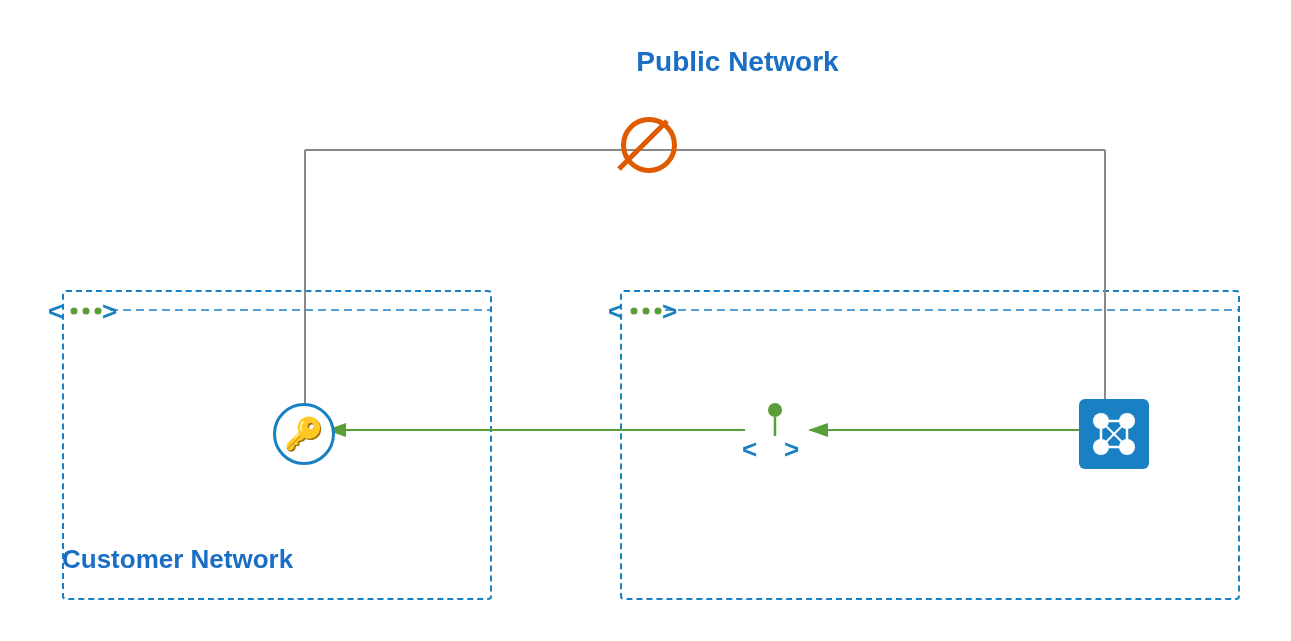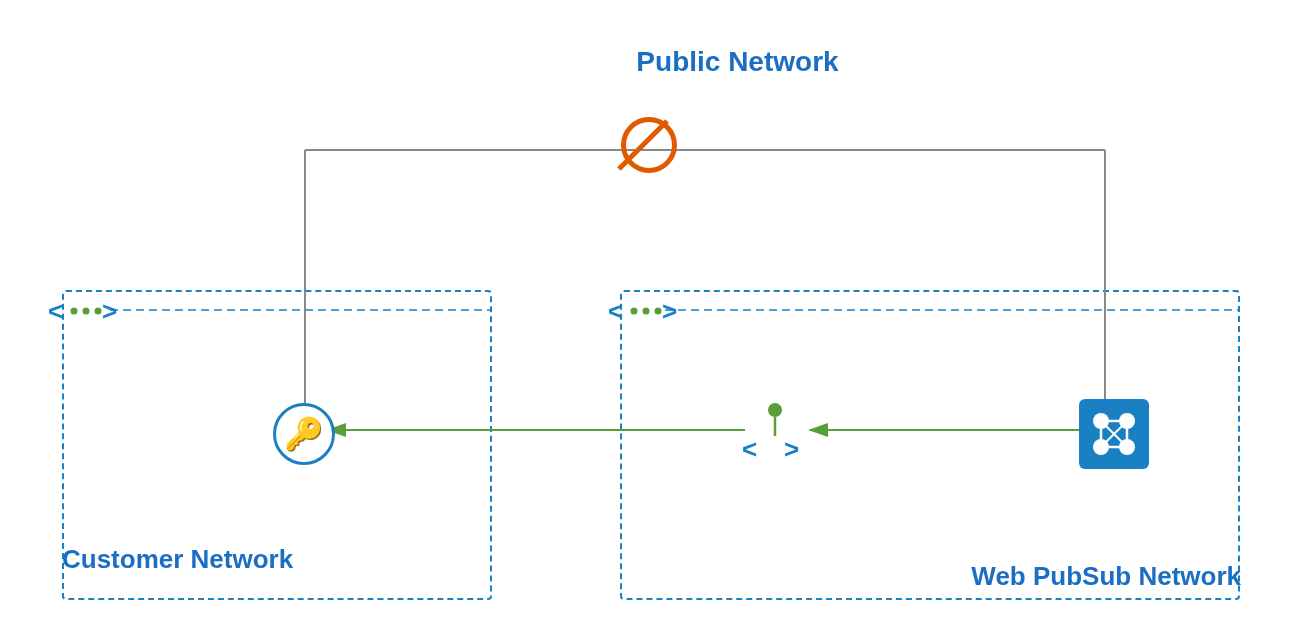--- a/index.html
+++ b/index.html
@@ -140,21 +140,20 @@
 <div class="diagram-container">
 
   <div class="label-public">Public Network</div>
 
   <div class="box-customer"></div>
 
   <div class="box-pubsub"></div>
 
   <div class="label-customer">Customer Network</div>
 
-  <div class="label-pubsub">Web PubSub Network</div>
 
   <svg class="svg-lines">
 
     <line x1="305" y1="150" x2="1105" y2="150" stroke="#888" stroke-width="2"></line>
 
     <line x1="305" y1="150" x2="305" y2="430" stroke="#888" stroke-width="2" marker-end="url(#arrow-gray)"></line>
 
     <line x1="1105" y1="150" x2="1105" y2="418" stroke="#888" stroke-width="2"></line>
 
     <line x1="1090" y1="430" x2="810" y2="430" stroke="#5a9e3a" stroke-width="2" marker-end="url(#arrow-green)"></line>

